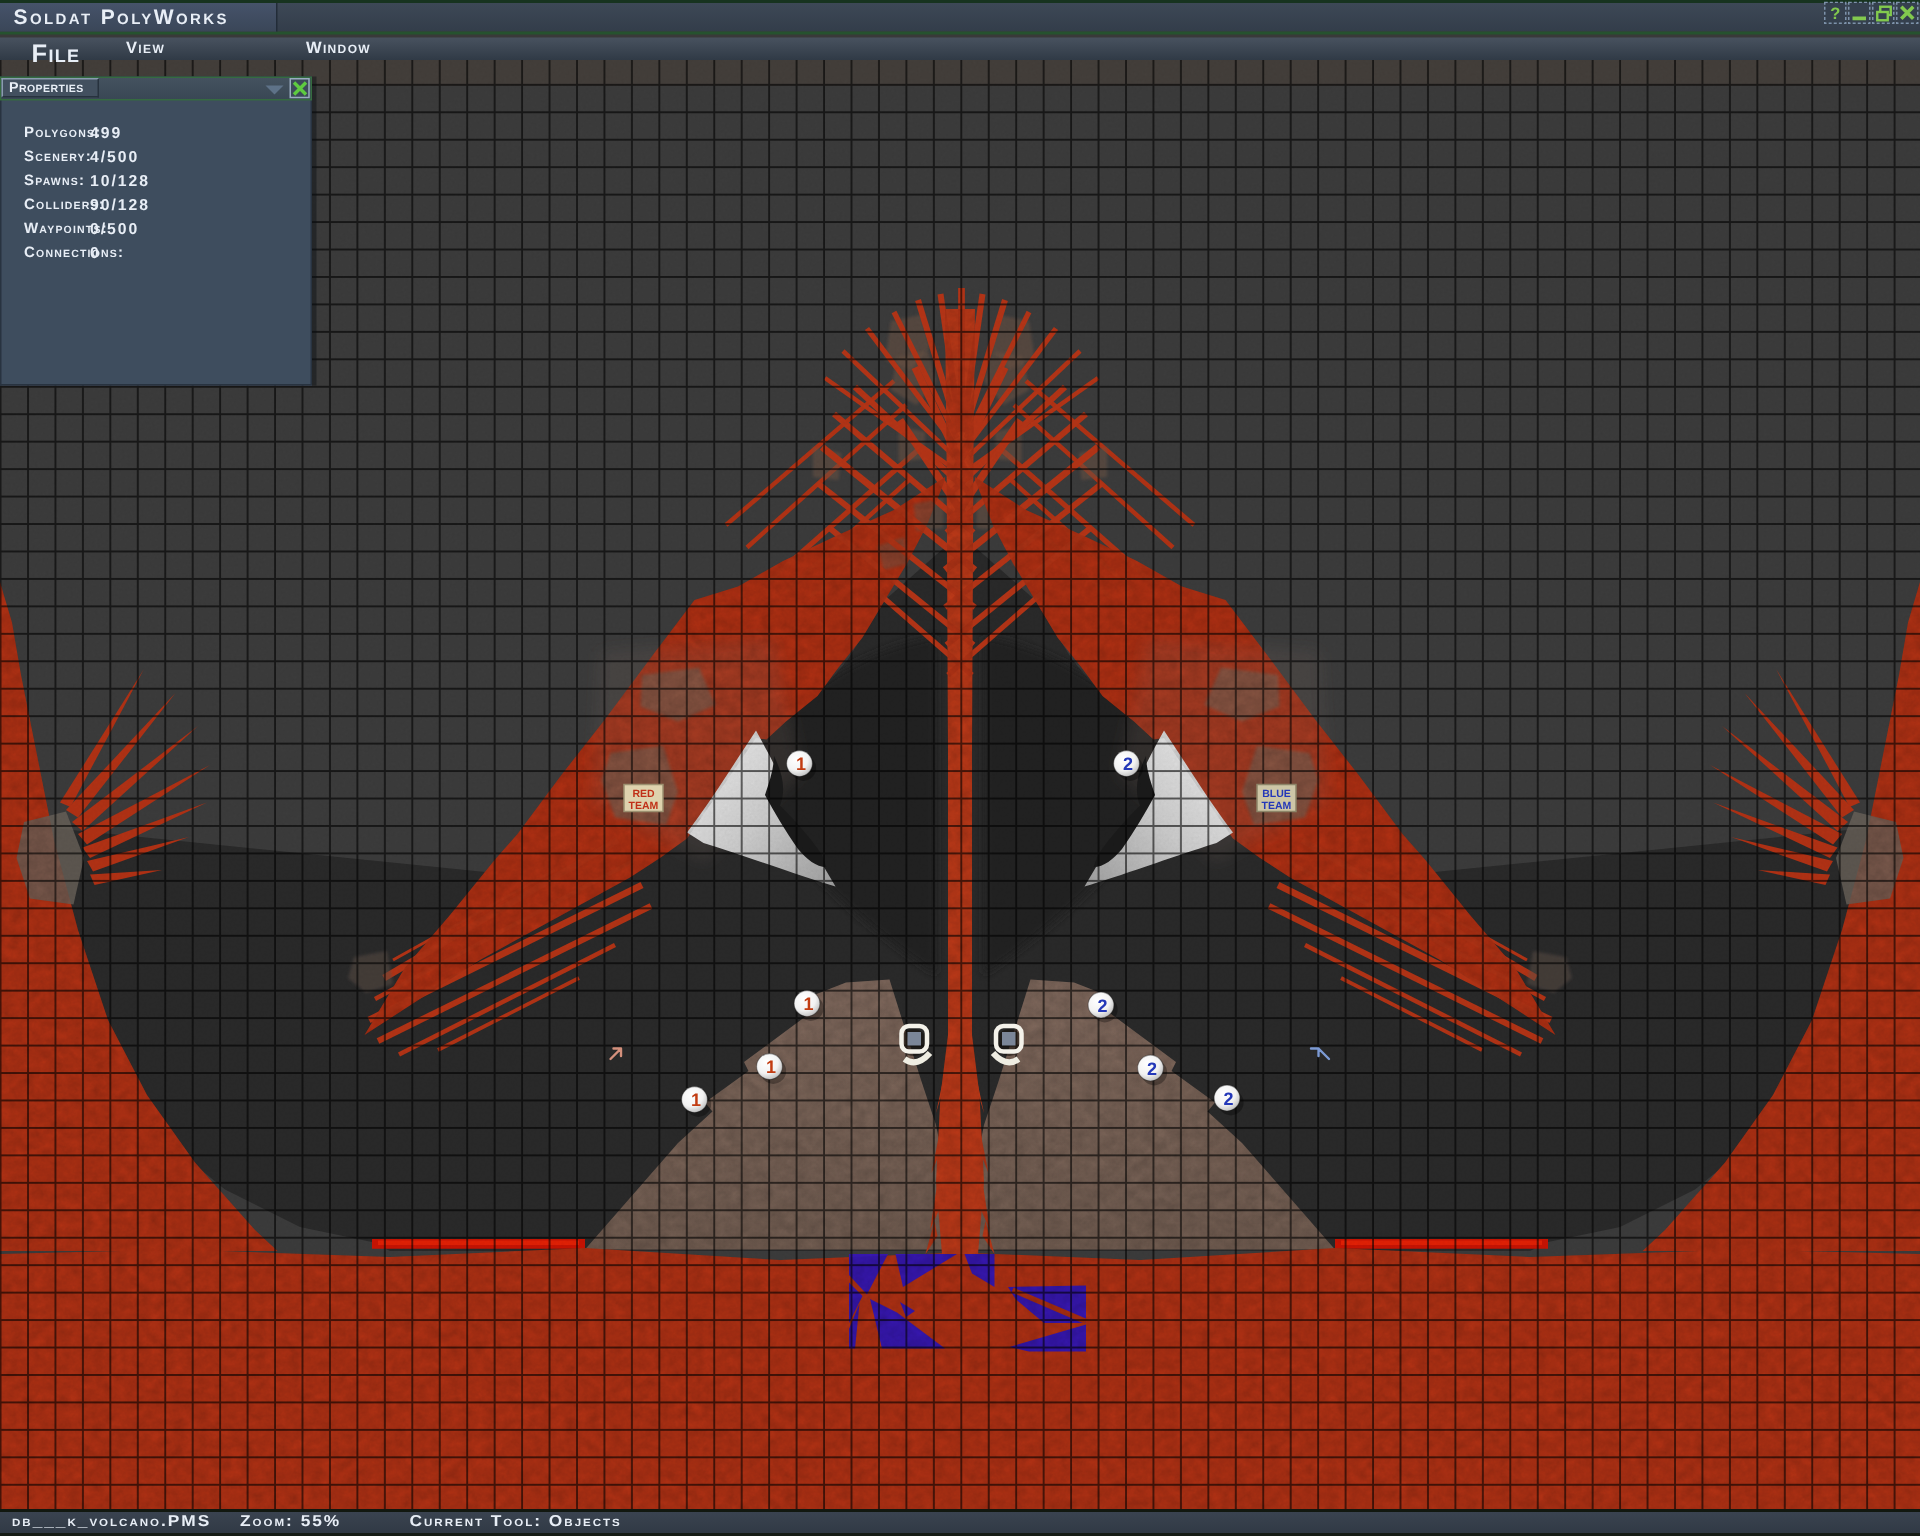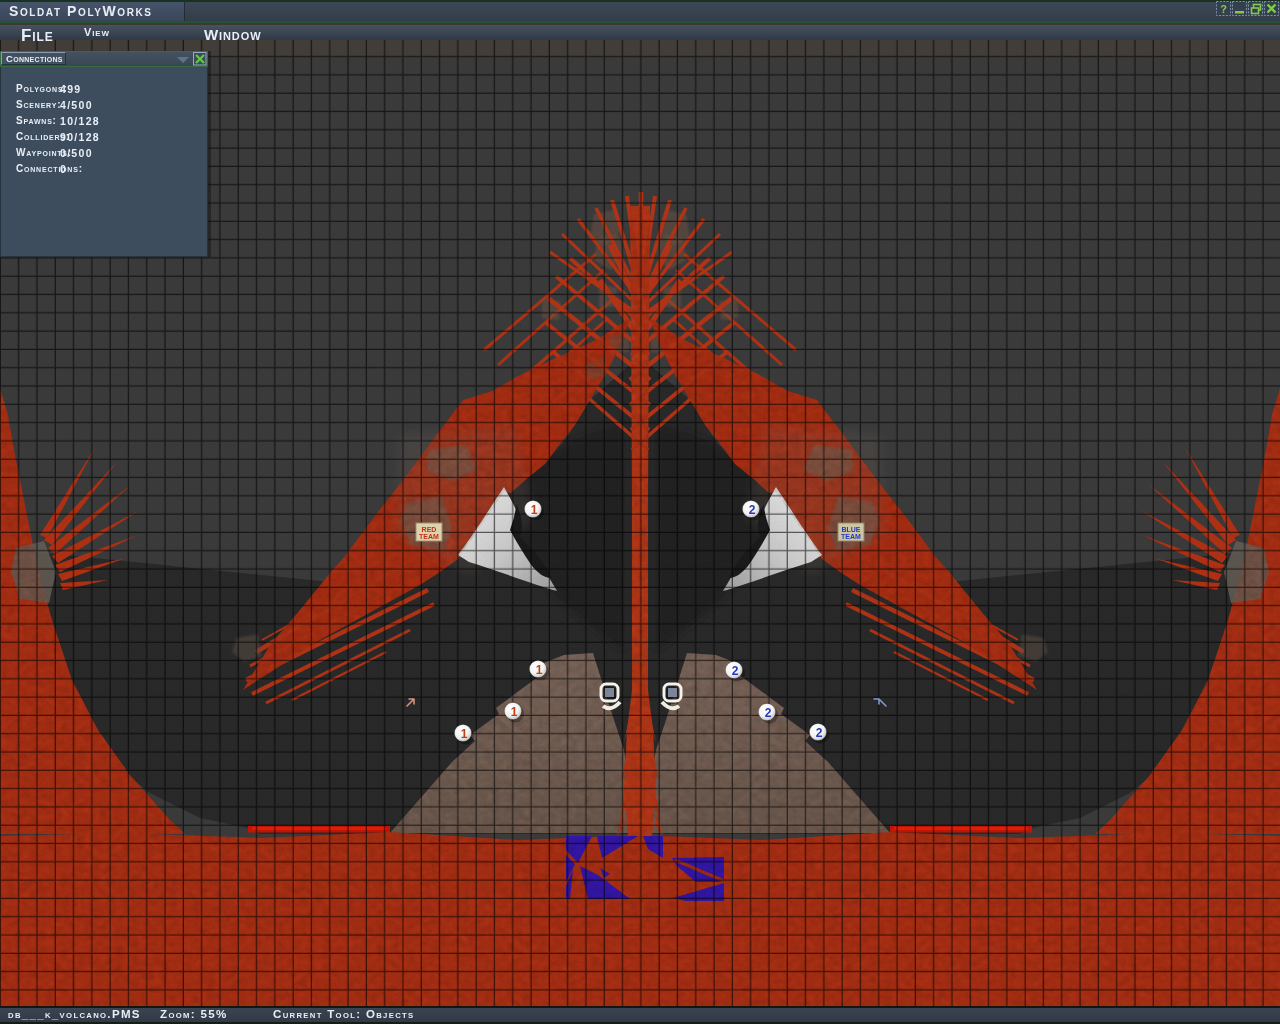--- a/index.html
+++ b/index.html
@@ -278,26 +278,26 @@
       <rect x="37.5" y="3.5" width="7" height="5.5" fill="none" stroke="#82c94e" stroke-width="1.6"></rect>
       <rect x="35.5" y="7" width="7" height="5.5" fill="#35404e" stroke="#82c94e" stroke-width="1.6"></rect>
       <path d="M 51.5 3.5 L 59.5 11.5 M 59.5 3.5 L 51.5 11.5" stroke="#82c94e" stroke-width="2.4"></path>
     </g>
   </svg>
 
   <div style="position:absolute;left:0;top:25px;width:1280px;height:15px;background:linear-gradient(#48525f,#303a46);"></div>
   <div class="ui" style="left:21px;top:26px;font-size:17px;letter-spacing:0.9px;">File</div>
   <div class="ui" style="left:84px;top:26px;font-size:11px;letter-spacing:0.9px;">View</div>
   <div class="ui" style="left:149px;top:26px;font-size:11px;letter-spacing:0.9px;margin-top:30px;">View</div>
-  <div class="ui" style="left:204px;top:26px;font-size:15px;letter-spacing:0.9px;">Window</div>
+  <div class="ui" style="left:204px;top:26px;font-size:11px;letter-spacing:0.9px;">Window</div>
 
   <div style="position:absolute;left:0px;top:51px;width:208px;height:206px;background:#3e4d5e;border:1px solid #283340;box-sizing:border-box;"></div>
   <div style="position:absolute;left:0px;top:51px;width:208px;height:16px;background:linear-gradient(#44525f,#394754);border:1px solid #356b40;box-sizing:border-box;"></div>
   <div style="position:absolute;left:1px;top:52px;width:65px;height:13px;background:#42505f;border:1px solid #8a9cb0;border-right-color:#27323e;border-bottom-color:#27323e;box-sizing:border-box;"></div>
-  <div class="ui" style="left:6px;top:53px;font-size:9.5px;letter-spacing:0.3px;">Connections</div>
+  <div class="ui" style="left:6px;top:53px;font-size:9.5px;letter-spacing:0.3px;">Properties</div>
   <svg width="34" height="16" viewBox="0 0 34 16" style="position:absolute;left:174px;top:51px;">
     <path d="M 3 6 L 15 6 L 9 12 Z" fill="#5e7288"></path>
     <rect x="19.5" y="1.5" width="12.5" height="12.5" fill="#3c4a59" stroke="#9aacc0" stroke-width="1"></rect>
     <path d="M 22 4 L 30 12 M 30 4 L 22 12" stroke="#5ecb40" stroke-width="2.3"></path>
   </svg>
   <div class="ui" style="left:16px;top:80.5px;font-size:10px;letter-spacing:0.8px;line-height:16.07px;">
     Polygons:<br>Scenery:<br>Spawns:<br>Colliders:<br>Waypoints:<br>Connections:
   </div>
   <div class="ui" style="left:60px;top:80.5px;width:132px;font-size:10.5px;letter-spacing:1.3px;line-height:16.07px;text-align:left;font-variant:normal;">
     499<br>4/500<br>10/128<br>90/128<br>0/500<br>0

